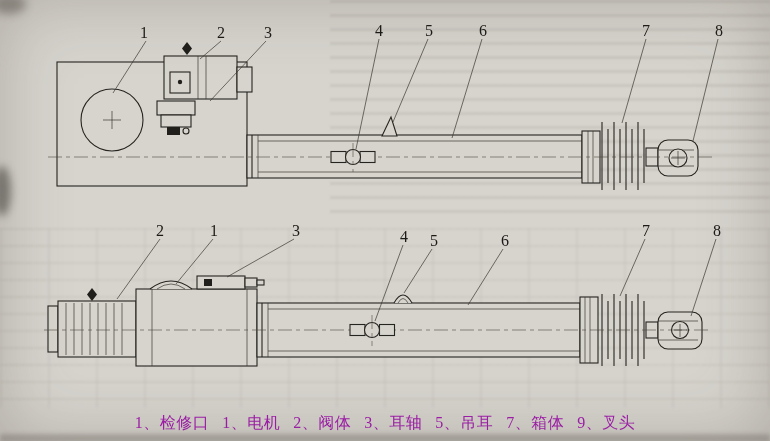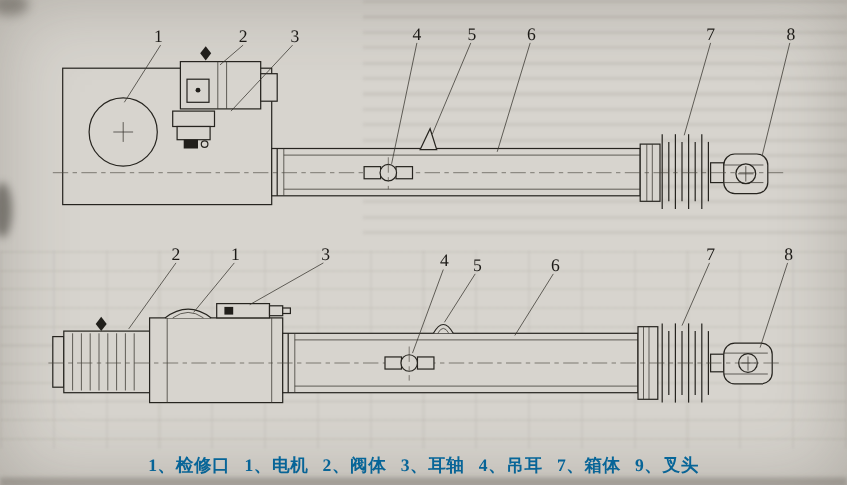--- a/index.html
+++ b/index.html
@@ -46,21 +46,21 @@
   .fp { fill:#d7d4ce; }
   .f  { fill:#211f1b; stroke:none; }
   .cl { stroke:#4a473f; stroke-width:.7; fill:none; stroke-dasharray:14 4 4 4; opacity:.85; }
   .num {
     font-family:"Liberation Serif", serif;
     font-size:16px; fill:#1c1a17;
   }
   .caption {
     position:absolute; left:0; right:0; bottom:7px;
     display:flex; justify-content:center; gap:13px;
-    font-size:16px; font-weight:700; color:#0369a1;
+    font-size:16px; font-weight:400; color:#a21caf;
     letter-spacing:.5px; white-space:nowrap;
   }
 </style>
 </head>
 <body>
 
 <div class="page">
 
   <div class="bleed-top"></div>
   <div class="bleed-table"></div>
@@ -260,18 +260,18 @@
         <text x="713" y="236" class="num">8</text>
       </g>
     </g>
   </svg>
 
   <div class="caption">
     <span>1、检修口</span>
     <span>1、电机</span>
     <span>2、阀体</span>
     <span>3、耳轴</span>
-    <span>4、吊耳</span>
+    <span>5、吊耳</span>
     <span>7、箱体</span>
     <span>9、叉头</span>
   </div>
 
 </div>
 
 </body></html>

